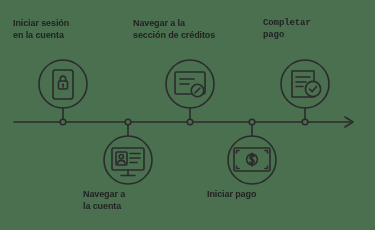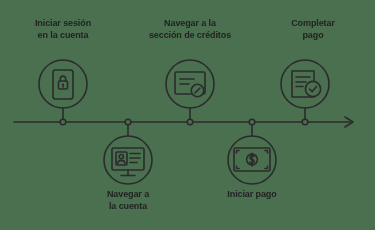--- a/index.html
+++ b/index.html
@@ -20,21 +20,20 @@
   }
   #diagram-svg {
     position: absolute;
     left: 0;
     top: 0;
     width: 375px;
     height: 230px;
   }
   .step-label {
     position: absolute;
-    text-align: center;
     color: #222222;
     font-family: "Liberation Sans", sans-serif;
     font-weight: bold;
     font-size: 9px;
     line-height: 12px;
     letter-spacing: -0.1px;
     white-space: pre-line;
     pointer-events: none;
   }
   .label-above { }
@@ -140,16 +139,16 @@
 en la cuenta</div>
 
   <div class="step-label label-below" style="left:83px; top:188px; width:90px;">Navegar a
 la cuenta</div>
 
   <div class="step-label label-below" style="left:207px; top:188px; width:90px;">Iniciar pago</div>
 
   <div class="step-label label-above" style="left:133px; top:17px; width:114px;">Navegar a la
 sección de créditos</div>
 
-  <div class="step-label label-above" style="left:270px; top:17px; width:86px;">Completar
+  <div class="step-label label-above" style="left:263px; top:17px; width:86px;font-family:Liberation Mono, monospace;">Completar
 pago</div>
 
 </div>
 
 </body></html>

